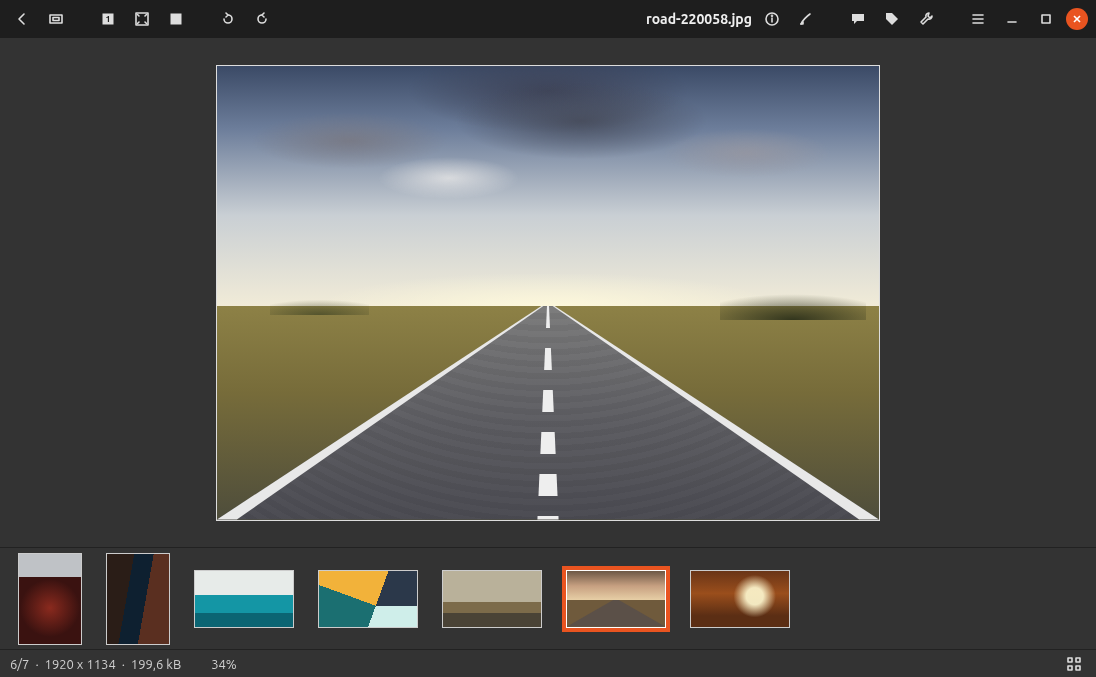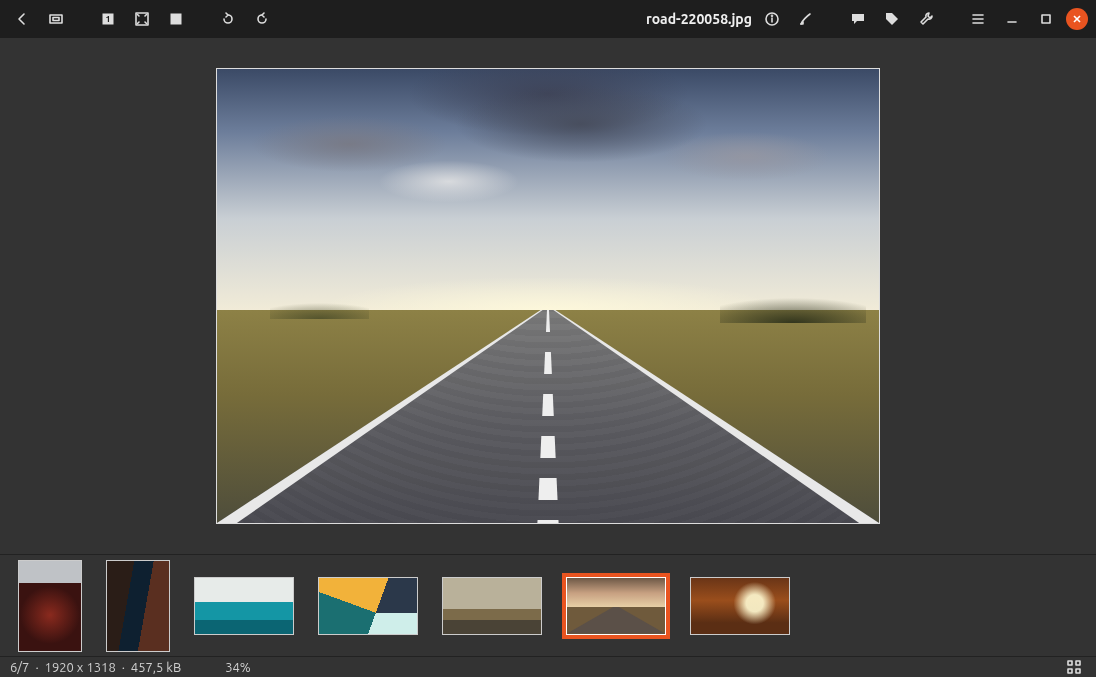--- a/index.html
+++ b/index.html
@@ -158,32 +158,32 @@
   .t6 .mini-sky{position:absolute;inset:0;height:55%;
     background:linear-gradient(#6d5846,#c7a081,#e9d2a8);}
   .t6 .mini-ground{position:absolute;left:0;right:0;top:52%;bottom:0;background:#6f5a3c;}
   .t6 .mini-road{position:absolute;left:0;right:0;top:52%;bottom:0;background:#5b5048;
     clip-path:polygon(48% 0,52% 0,100% 100%,0 100%);}
   .t7{background:
     radial-gradient(circle at 65% 45%, rgba(255,250,210,0.9) 0 12%, transparent 30%),
     linear-gradient(#6a3517,#9a4e1c 40%,#5b2e14 80%);}
   
   .statusbar{
-    height:21px;
+    height:28px;
     background:#333;
     border-top:1px solid #222;
     display:flex;
     align-items:center;
     padding:0 10px;
     font-size:13px;
     color:#cfcfcf;
     flex-shrink:0;
   }
   .status-seg{white-space:pre;}
-  .status-zoom{margin-left:44px;}
+  .status-zoom{margin-left:30px;}
   .status-right{margin-left:auto;display:flex;align-items:center;}
   .grid-icon-btn{
     width:24px;height:24px;display:flex;align-items:center;justify-content:center;cursor:pointer;border-radius:3px;
   }
 </style>
 </head>
 <body>
 
 <div class="titlebar">
 
@@ -327,23 +327,23 @@
     <div class="mini-sky"></div>
       <div class="mini-ground"></div>
       <div class="mini-road"></div>
   </div>
   <div class="thumb landscape t7"></div>
 </div>
 
 <div class="statusbar">
   <span class="status-seg">6/7</span>
   <span class="status-seg">  ·  </span>
-  <span class="status-seg">1920 x 1318</span>
+  <span class="status-seg">1920 x 1134</span>
   <span class="status-seg">  ·  </span>
-  <span class="status-seg">457,5 kB</span>
+  <span class="status-seg">199,6 kB</span>
   <span class="status-seg status-zoom">34%</span>
   <div class="status-right">
     <div class="grid-icon-btn">
       <svg class="icon-svg" viewBox="0 0 16 16">
         <rect x="2" y="2" width="4" height="4"></rect>
           <rect x="10" y="2" width="4" height="4"></rect>
         <rect x="2" y="10" width="4" height="4"></rect>
           <rect x="10" y="10" width="4" height="4"></rect>
       </svg>
     </div>

